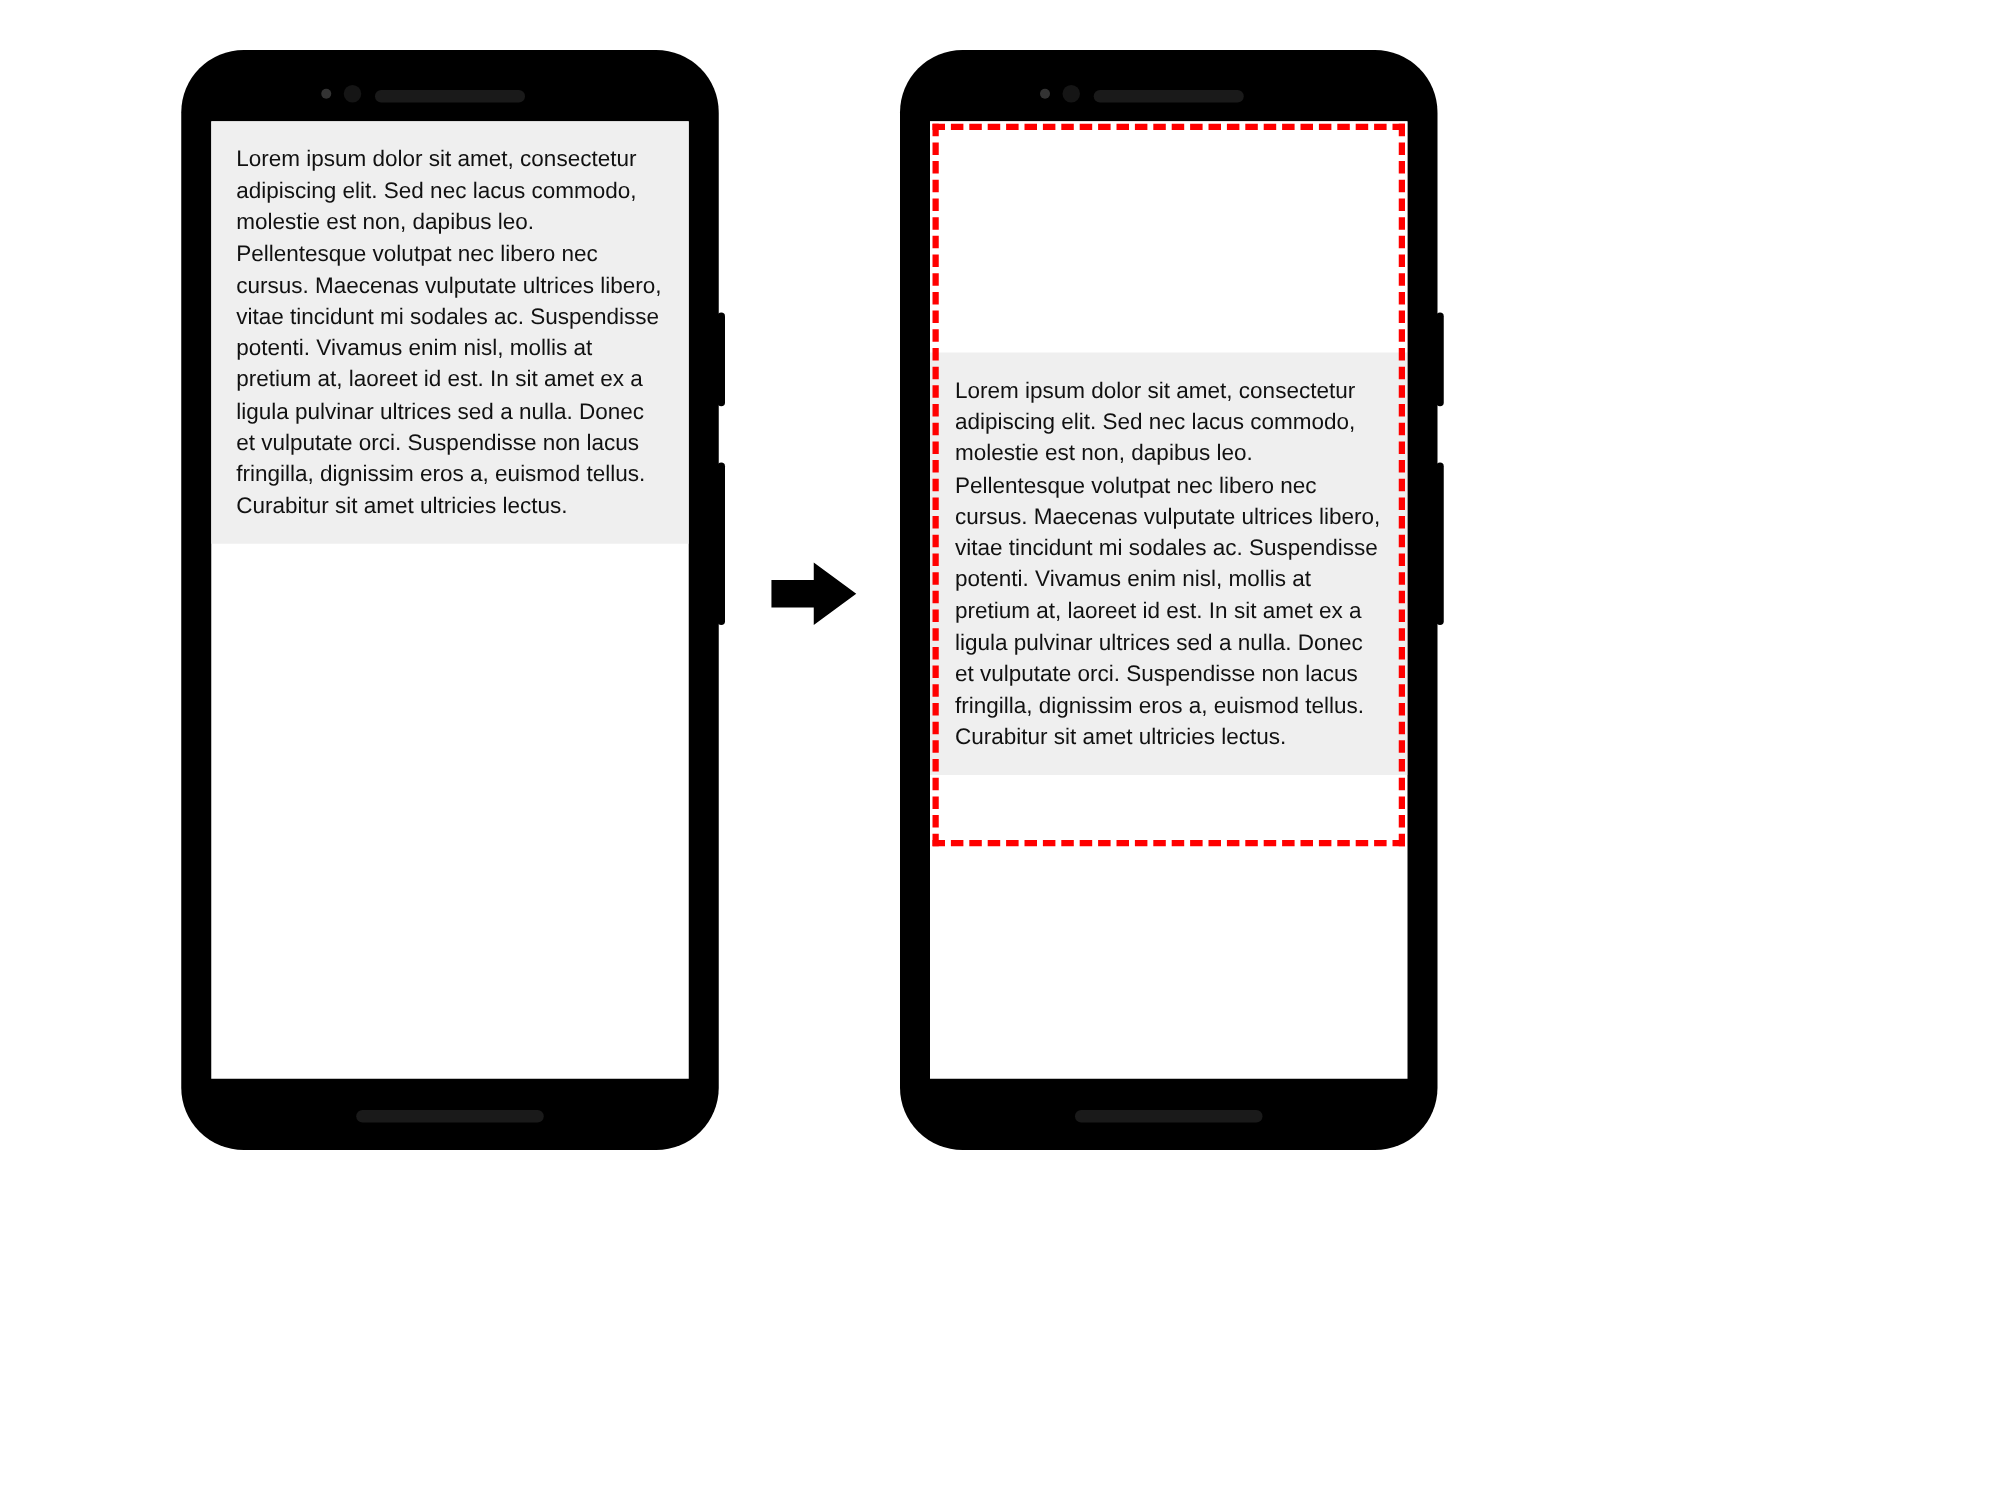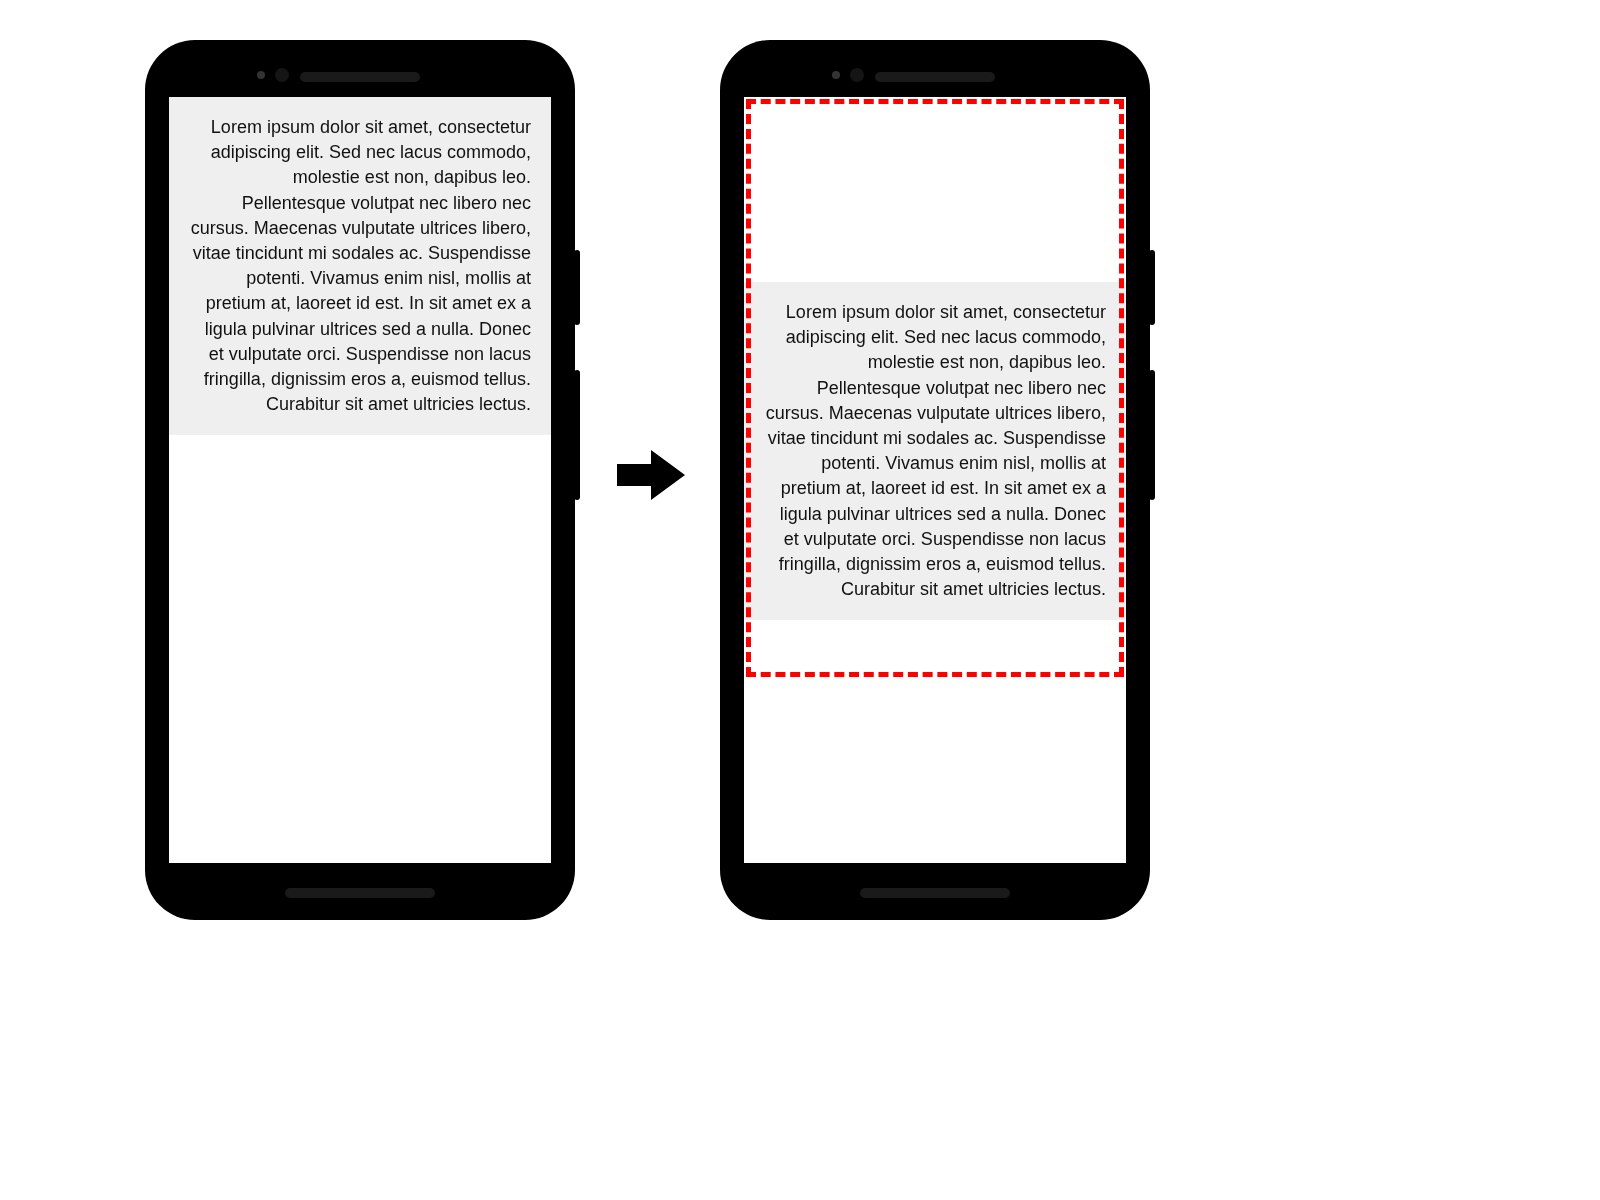--- a/index.html
+++ b/index.html
@@ -18,21 +18,20 @@
   }
 
   
   .phone {
     position: absolute;
     width: 430px;
     height: 880px;
     background: #000;
     border-radius: 50px;
     padding: 12px;
-    text-align: right;
   }
   .phone-inner {
     width: 100%;
     height: 100%;
     background: #000;
     border-radius: 38px;
     position: relative;
     overflow: hidden;
   }
   

